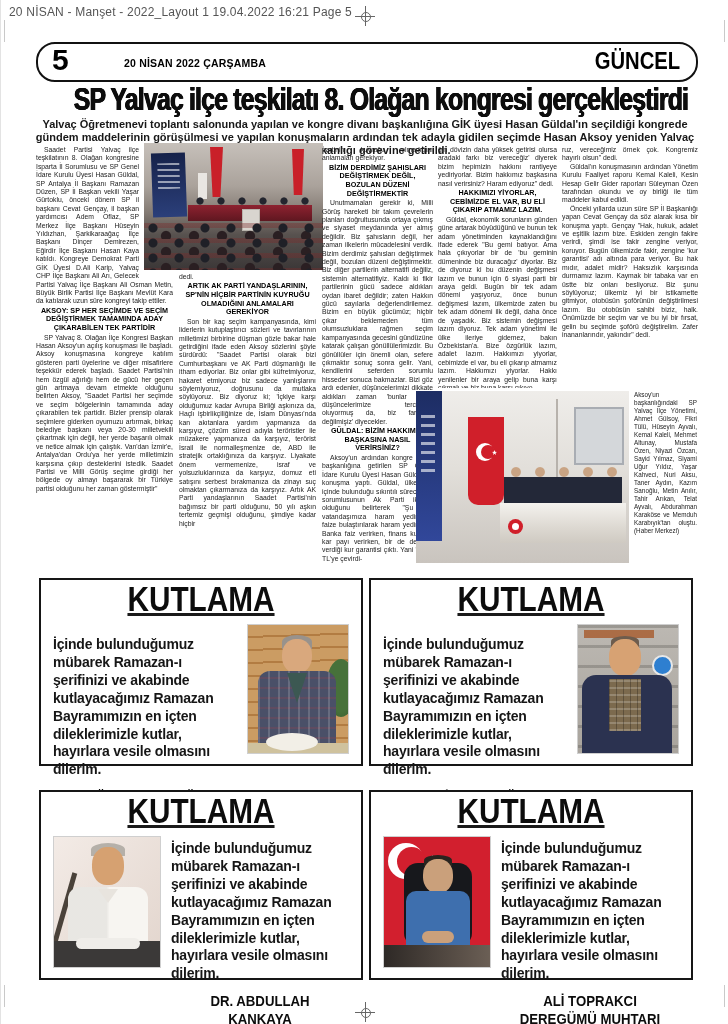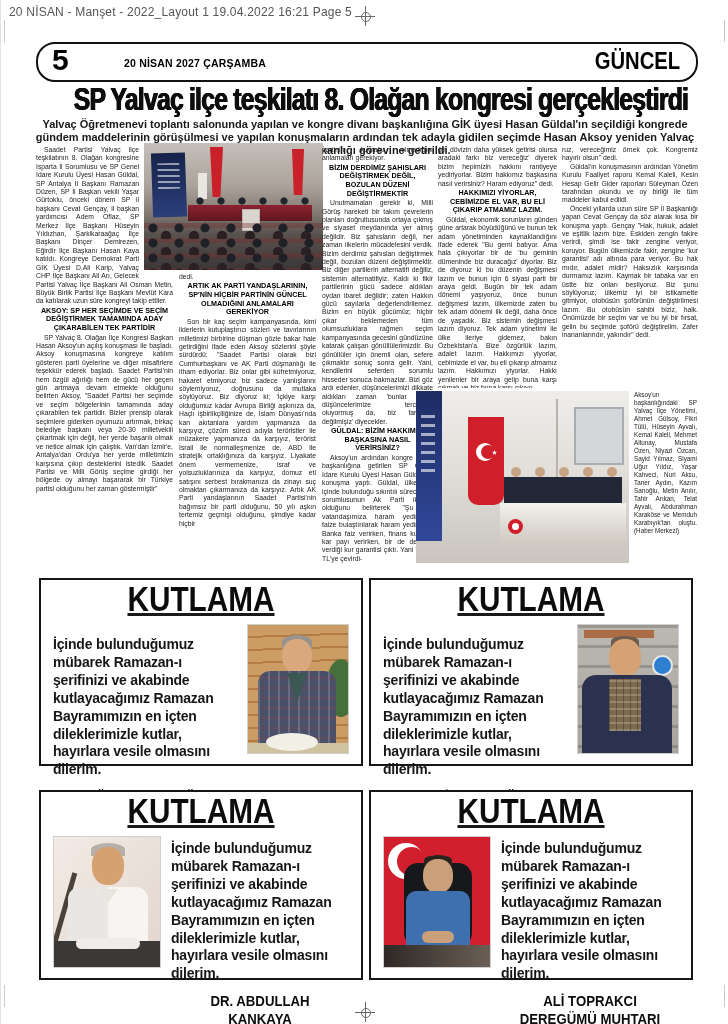--- a/index.html
+++ b/index.html
@@ -145,21 +145,21 @@
       <span class="h"></span>
       <span class="v"></span>
     </div>
   <div class="abs cropmark" style="left:3px;top:20px;width:1px;height:22px;"></div>
   <div class="abs cropmark" style="left:723px;top:20px;width:1px;height:22px;"></div>
   <div class="abs cropmark" style="left:3px;top:985px;width:1px;height:22px;"></div>
   <div class="abs cropmark" style="left:723px;top:985px;width:1px;height:22px;"></div>
 
   <div class="abs masthead">
     <div class="abs pageno">5</div>
-    <div class="abs mh-date">20 NİSAN 2027 ÇARŞAMBA</div>
+    <div class="abs mh-date">20 NİSAN 2022 ÇARŞAMBA</div>
     <div class="abs mh-section">GÜNCEL</div>
   </div>
 
   <div class="abs headline">SP Yalvaç ilçe teşkilatı 8. Olağan kongresi gerçekleştirdi</div>
   <div class="abs deck">Yalvaç Öğretmenevi toplantı salonunda yapılan ve kongre divanı başkanlığına GİK üyesi Hasan Güldal'ın seçildiği kongrede gündem maddelerinin görüşülmesi ve yapılan konuşmaların ardından tek adayla gidilen seçimde Hasan Aksoy yeniden Yalvaç İlçe Başkanlığı görevine getirildi.</div>
 
   <div class="abs photo" style="left:143px;top:143px;width:179px;height:127px;">
     <div class="ph1-bg"></div>
     <div class="ph1-banner">
         <i></i>
@@ -175,21 +175,21 @@
 
   <div class="abs col" style="left:35px;top:146px;width:137px;height:432px;">
     <div class="float-spacer"></div>
     <p>Saadet Partisi Yalvaç ilçe teşkilatının 8. Olağan kongresine Isparta İl Sorumlusu ve SP Genel İdare Kurulu Üyesi Hasan Güldal, SP Antalya İl Başkanı Ramazan Düzen, SP İl Başkan vekili Yaşar Gürtoklu, önceki dönem SP il başkanı Cevat Gençay, il başkan yardımcısı Adem Oflaz, SP Merkez İlçe Başkanı Hüseyin Yıldızhan, Şarkikaraağaç İlçe Başkanı Dinçer Demirezen, Eğirdir İlçe Başkanı Hasan Kaya katıldı. Kongreye Demokrat Parti GİK Üyesi D.Ali Karip, Yalvaç CHP İlçe Başkanı Ali Arı, Gelecek Partisi Yalvaç İlçe Başkanı Ali Osman Metin, Büyük Birlik Partisi İlçe Başkanı Mevlüt Kara da katılarak uzun süre kongreyi takip ettiler.</p>
     <h4>AKSOY: SP HER SEÇİMDE VE SEÇİM DEĞİŞTİRMEK TAMAMINDA ADAY ÇIKARABİLEN TEK PARTİDİR</h4>
     <p>SP Yalvaç 8. Olağan İlçe Kongresi Başkan Hasan Aksoy'un açılış konuşması ile başladı. Aksoy konuşmasına kongreye katılım gösteren parti üyelerine ve diğer misafirlere teşekkür ederek başladı. Saadet Partisi'nin hem özgül ağırlığı hem de gücü her geçen gün artmaya devam etmekte olduğunu belirten Aksoy, "Saadet Partisi her seçimde ve seçim bölgelerinin tamamında aday çıkarabilen tek partidir. Bizler prensip olarak seçimlere giderken oyumuzu artırmak, birkaç belediye başkanı veya 20-30 milletvekili çıkartmak için değil, her yerde başarılı olmak ve netice almak için çalıştık. Van'dan İzmir'e, Antalya'dan Ordu'ya her yerde milletimizin karşısına çıkıp desteklerini istedik. Saadet Partisi ve Milli Görüş seçime girdiği her bölgede oy almayı başararak bir Türkiye partisi olduğunu her zaman göstermiştir"</p>
   </div>
 
   <div class="abs col" style="left:178px;top:273px;width:137px;height:305px;">
     <p class="cont">dedi.</p>
-    <h4>ARTIK AK PARTİ YANDAŞLARININ, SP'NİN HİÇBİR PARTİNİN GÜNCEL OLMADIĞINI ANLAMALARI GEREKİYOR</h4>
+    <h4>ARTIK AK PARTİ YANDAŞLARININ, SP'NİN HİÇBİR PARTİNİN KUYRUĞU OLMADIĞINI ANLAMALARI GEREKİYOR</h4>
     <p>Son bir kaç seçim kampanyasında, kimi liderlerin kutuplaştırıcı sözleri ve tavırlarının milletimizi birbirine düşman gözle bakar hale getirdiğini ifade eden Aksoy sözlerini şöyle sürdürdü: "Saadet Partisi olarak bizi Cumhurbaşkanı ve AK Parti düşmanlığı ile itham ediyorlar. Biz onlar gibi küfretmiyoruz, hakaret etmiyoruz biz sadece yanlışlarını söylemiyoruz, doğrusunu da mutlaka söylüyoruz. Biz diyoruz ki; 'İçkiye karşı olduğumuz kadar Avrupa Birliği aşkınıza da, Haçlı işbirlikçiliğinize de, İslam Dünyası'nda kan akıtanlara yardım yapmanıza da karşıyız, çözüm süreci adıyla teröristler ile müzakere yapmanıza da karşıyız, terörist İsrail ile normalleşmenize de, ABD ile stratejik ortaklığınıza da karşıyız. Liyakate önem vermemenize, israf ve yolsuzluklarınıza da karşıyız, domuz eti satışını serbest bırakmanıza da zinayı suç olmaktan çıkarmanıza da karşıyız. Artık AK Parti yandaşlarının Saadet Partisi'nin bağımsız bir parti olduğunu, 50 yılı aşkın tertemiz geçmişi olduğunu, şimdiye kadar hiçbir</p>
   </div>
 
   <div class="abs col" style="left:321px;top:146px;width:111px;height:432px;">
     <p class="cont">partinin kuyruğu olmadığını anlamaları gerekiyor.</p>
     <h4>BİZİM DERDİMİZ ŞAHISLARI DEĞİŞTİRMEK DEĞİL, BOZULAN DÜZENİ DEĞİŞTİRMEKTİR</h4>
     <p>Unutmamaları gerekir ki, Milli Görüş hareketi bir takım çevrelerin planları doğrultusunda ortaya çıkmış ve siyaset meydanında yer almış değildir. Biz şahısların değil, her zaman ilkelerin mücadelesini verdik. Bizim derdimiz şahısları değiştirmek değil, bozulan düzeni değiştirmektir. Biz diğer partilerin alternatifi değiliz, sistemin alternatifiyiz. Kaldı ki fikir partilerinin gücü sadece aldıkları oydan ibaret değildir; zaten Hakkın gücü sayılarla değerlendirilemez. Bizim en büyük gücümüz; hiçbir çıkar beklemeden tüm olumsuzluklara rağmen seçim kampanyasında gecesini gündüzüne katarak çalışan gönüllülerimizdir. Bu gönüllüler için önemli olan, sefere çıkmaktır sonuç sonra gelir. Yani, kendilerini seferden sorumlu hisseder sonuca bakmazlar. Bizi göz ardı edenler, düşüncelerimizi dikkate aldıkları zaman 'bunlar bizim düşüncelerimize tercüman oluyormuş da, biz farkında değilmişiz' diyecekler.</p>
     <h4>GÜLDAL: BİZİM HAKKIMIZI BAŞKASINA NASIL VERİRSİNİZ?</h4>
     <p>Aksoy'un ardından kongre divan başkanlığına getirilen SP Genel İdare Kurulu Üyesi Hasan Güldal bir konuşma yaptı. Güldal, ülkemizin içinde bulunduğu sıkıntılı sürecin tek sorumlusunun Ak Parti iktidarı olduğunu belirterek "Şu an vatandaşımıza haram yediriliyor, faize bulaştırılarak haram yediriliyor. Banka faiz verirken, finans kurumu kar payı verirken, bir de devletin verdiği kur garantisi çıktı. Yani 'senin TL'ye çevirdi-</p>
   </div>

